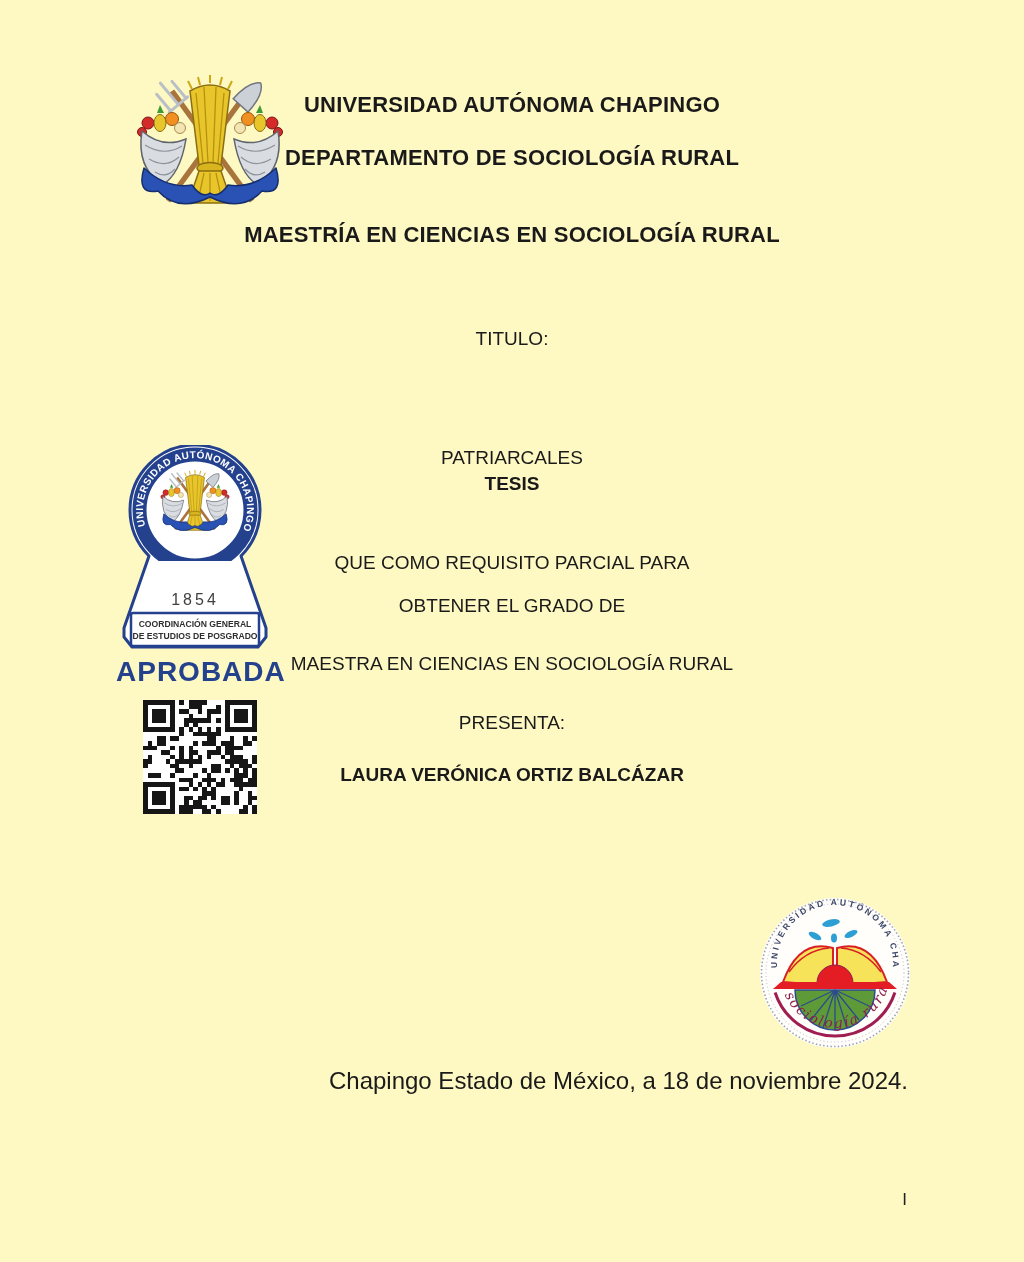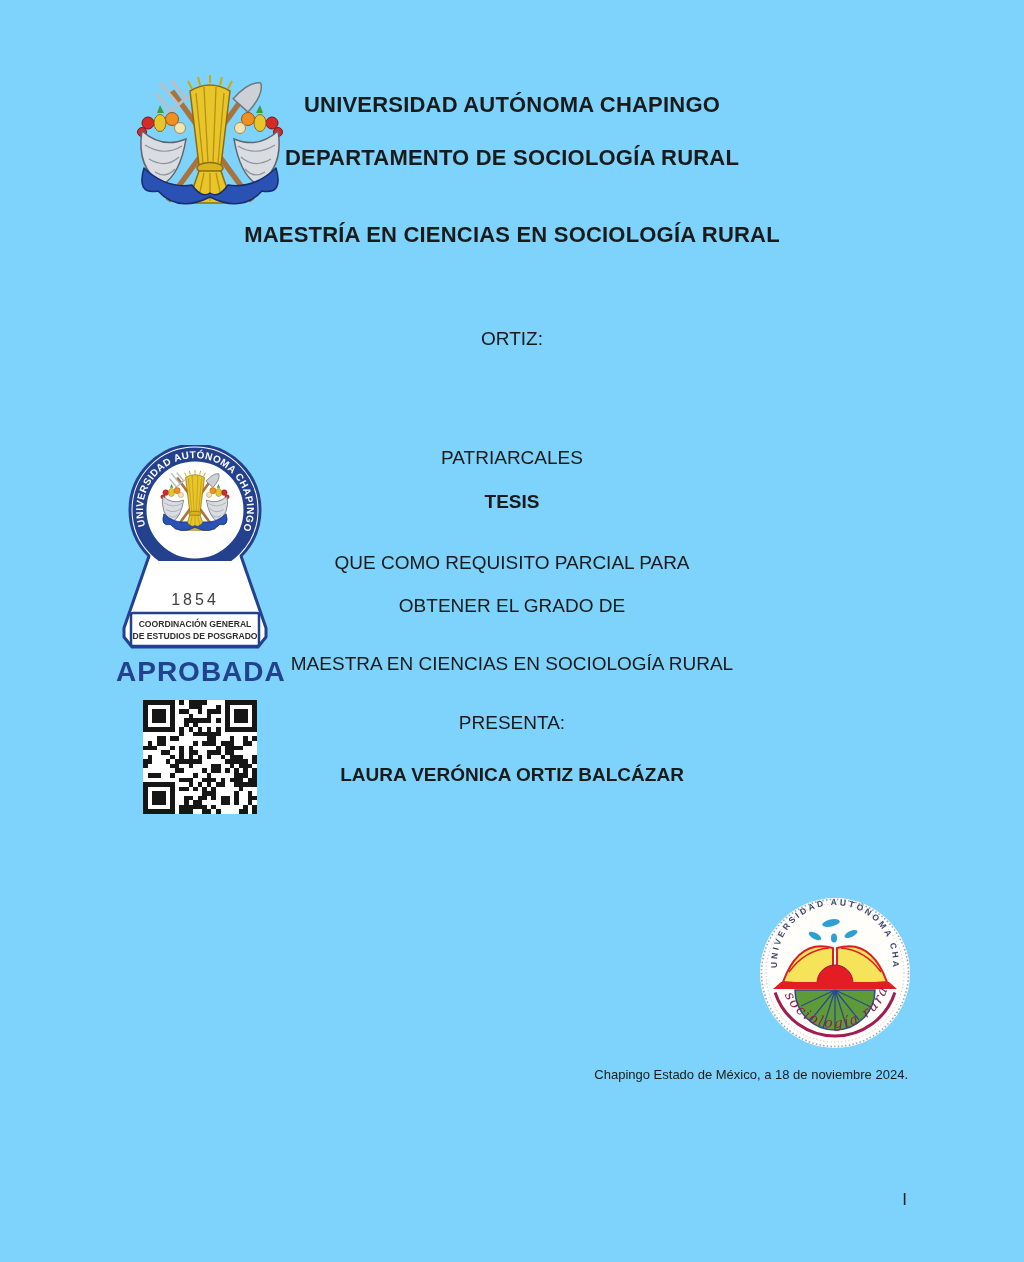--- a/index.html
+++ b/index.html
@@ -1,29 +1,29 @@
 <!DOCTYPE html>
 <html><head>
 <meta charset="utf-8">
 <style>
   html,body{margin:0;padding:0;background:#ffffff;}
   .page{
-    position:relative;width:1024px;height:1262px;background:#7dd3fc;
+    position:relative;width:1024px;height:1262px;background:#fef9c3;
     font-family:"Liberation Sans",sans-serif;color:#1a1a1a;overflow:hidden;
   }
   .line{position:absolute;left:0;width:100%;text-align:center;white-space:pre;}
   .hb{font-weight:bold;font-size:22px;letter-spacing:.2px;}
   .body-t{font-size:19px;}
   .bold{font-weight:bold;}
   .abs{position:absolute;}
   .approved{
     position:absolute;left:116px;top:656px;width:160px;text-align:center;
     font-weight:bold;font-size:28px;letter-spacing:1px;color:#24418e;
   }
-  .date-line{position:absolute;right:116px;top:1067px;font-size:13px;text-align:left;white-space:pre;}
+  .date-line{position:absolute;right:116px;top:1067px;font-size:24px;text-align:left;white-space:pre;}
   .page-num{position:absolute;right:117px;top:1190px;font-size:17px;color:#222;}
   svg text{font-family:"Liberation Sans",sans-serif;}
   .script-t{font-family:"DejaVu Serif","Liberation Serif",serif;font-style:italic;}
 </style>
 </head>
 <body>
 
 <svg aria-hidden="true" style="position:absolute;width:0;height:0">
   <defs>
     <symbol id="arms" viewBox="0 0 160 140" overflow="visible">
@@ -69,24 +69,24 @@
 <div class="page">
 
   <svg class="abs" style="left:128px;top:70px" width="164" height="146" viewBox="0 0 164 146">
     <use href="#arms" x="2" y="3" width="160" height="140"></use>
   </svg>
 
   <div class="line hb" style="top:92px">UNIVERSIDAD AUTÓNOMA CHAPINGO</div>
   <div class="line hb" style="top:145px">DEPARTAMENTO DE SOCIOLOGÍA RURAL</div>
   <div class="line hb" style="top:222px">MAESTRÍA EN CIENCIAS EN SOCIOLOGÍA RURAL</div>
 
-  <div class="line body-t" style="top:328px">ORTIZ:</div>
+  <div class="line body-t" style="top:328px">TITULO:</div>
   <div class="line body-t" style="top:447px">PATRIARCALES</div>
 
-  <div class="line body-t bold" style="top:491px">TESIS</div>
+  <div class="line body-t bold" style="top:473px">TESIS</div>
   <div class="line body-t" style="top:552px">QUE COMO REQUISITO PARCIAL PARA</div>
   <div class="line body-t" style="top:595px">OBTENER EL GRADO DE</div>
   <div class="line body-t" style="top:653px">MAESTRA EN CIENCIAS EN SOCIOLOGÍA RURAL</div>
   <div class="line body-t bold" style="top:764px">LAURA VERÓNICA ORTIZ BALCÁZAR</div>
   <div class="line body-t" style="top:712px">PRESENTA:</div>
 
   <svg class="abs" style="left:118px;top:445px" width="154" height="208" viewBox="0 0 154 208">
     <clipPath id="bandclip">
         <rect x="-6" y="-6" width="166" height="122"></rect>
       </clipPath>

